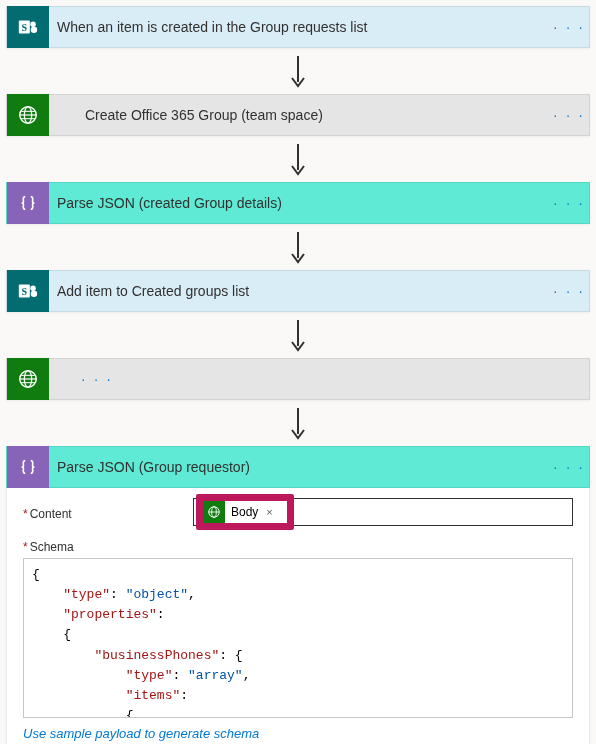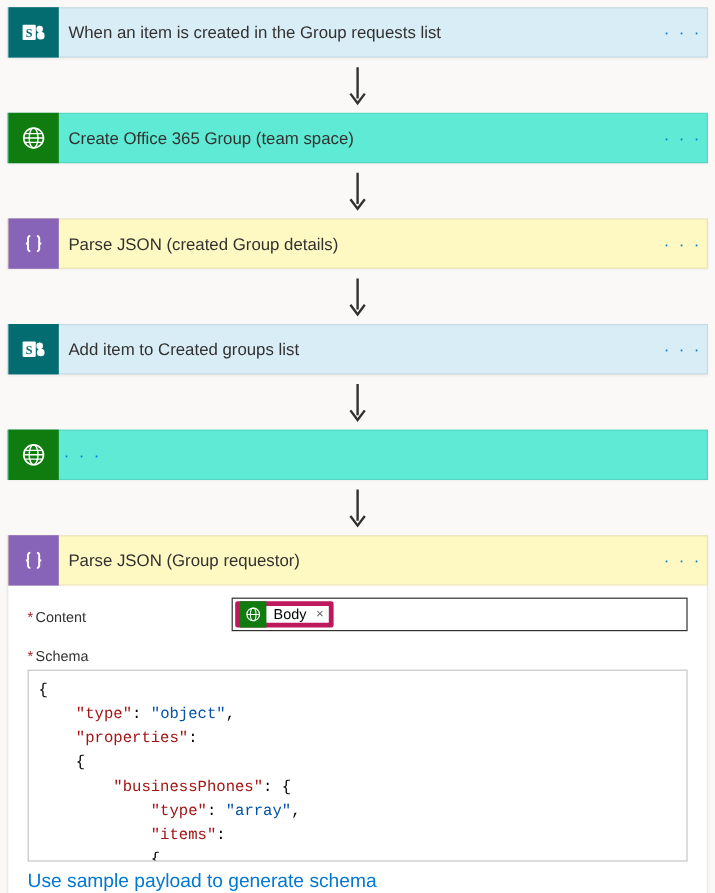--- a/index.html
+++ b/index.html
@@ -13,22 +13,22 @@
   }
   .step {
     display: flex;
     align-items: center;
     height: 42px;
     border: 1px solid rgba(0,0,0,0.08);
     background: #fff;
     box-shadow: 0 1px 2px rgba(0,0,0,0.06);
   }
   .step.sharepoint { background: #d9edf7; }
-  .step.http       { background: #5eead4; }
-  .step.dataop     { background: #fef9c3; }
+  .step.http       { background: #e5e5e5; gap: 28px; }
+  .step.dataop     { background: #5eead4; }
   .step .icon {
     width: 42px;
     height: 42px;
     display: flex;
     align-items: center;
     justify-content: center;
     flex-shrink: 0;
   }
   .step.sharepoint .icon { background: #036c70; }
   .step.http       .icon { background: #107c10; }
@@ -81,24 +81,24 @@
     height: 28px;
     display: flex;
     align-items: center;
     padding: 1px;
     background: #fff;
   }
   .token {
     display: inline-flex;
     align-items: center;
     background: #ffffff;
-    border: 4px solid #be185d;
+    border: 7px solid #be185d;
     border-radius: 2px;
-    height: 22px;
-    padding-right: 4px;
+    height: 36px;
+    padding-right: 14px;
     font-size: 12px;
     margin-left: 1px;
   }
   .token .ticon {
     width: 22px;
     height: 22px;
     background: #107c10;
     display: flex;
     align-items: center;
     justify-content: center;
@@ -127,24 +127,25 @@
     top: 30px;
     background: #ffffe1;
     border: 1px solid #767676;
     padding: 1px 6px;
     font-size: 12px;
     z-index: 5;
     color: #1b1a19;
   }
   .schema-link {
     color: #0078d4;
-    font-size: 16px;
+    font-size: 13px;
     cursor: pointer;
     display: inline-block;
     margin-top: 8px;
+    font-style: italic;
   }
   
   .j-key  { color: #a31515; }
   .j-str  { color: #0451a5; }
   .j-pun  { color: #000000; }
 </style>
 </head>
 <body>
 
 <div class="step sharepoint">

